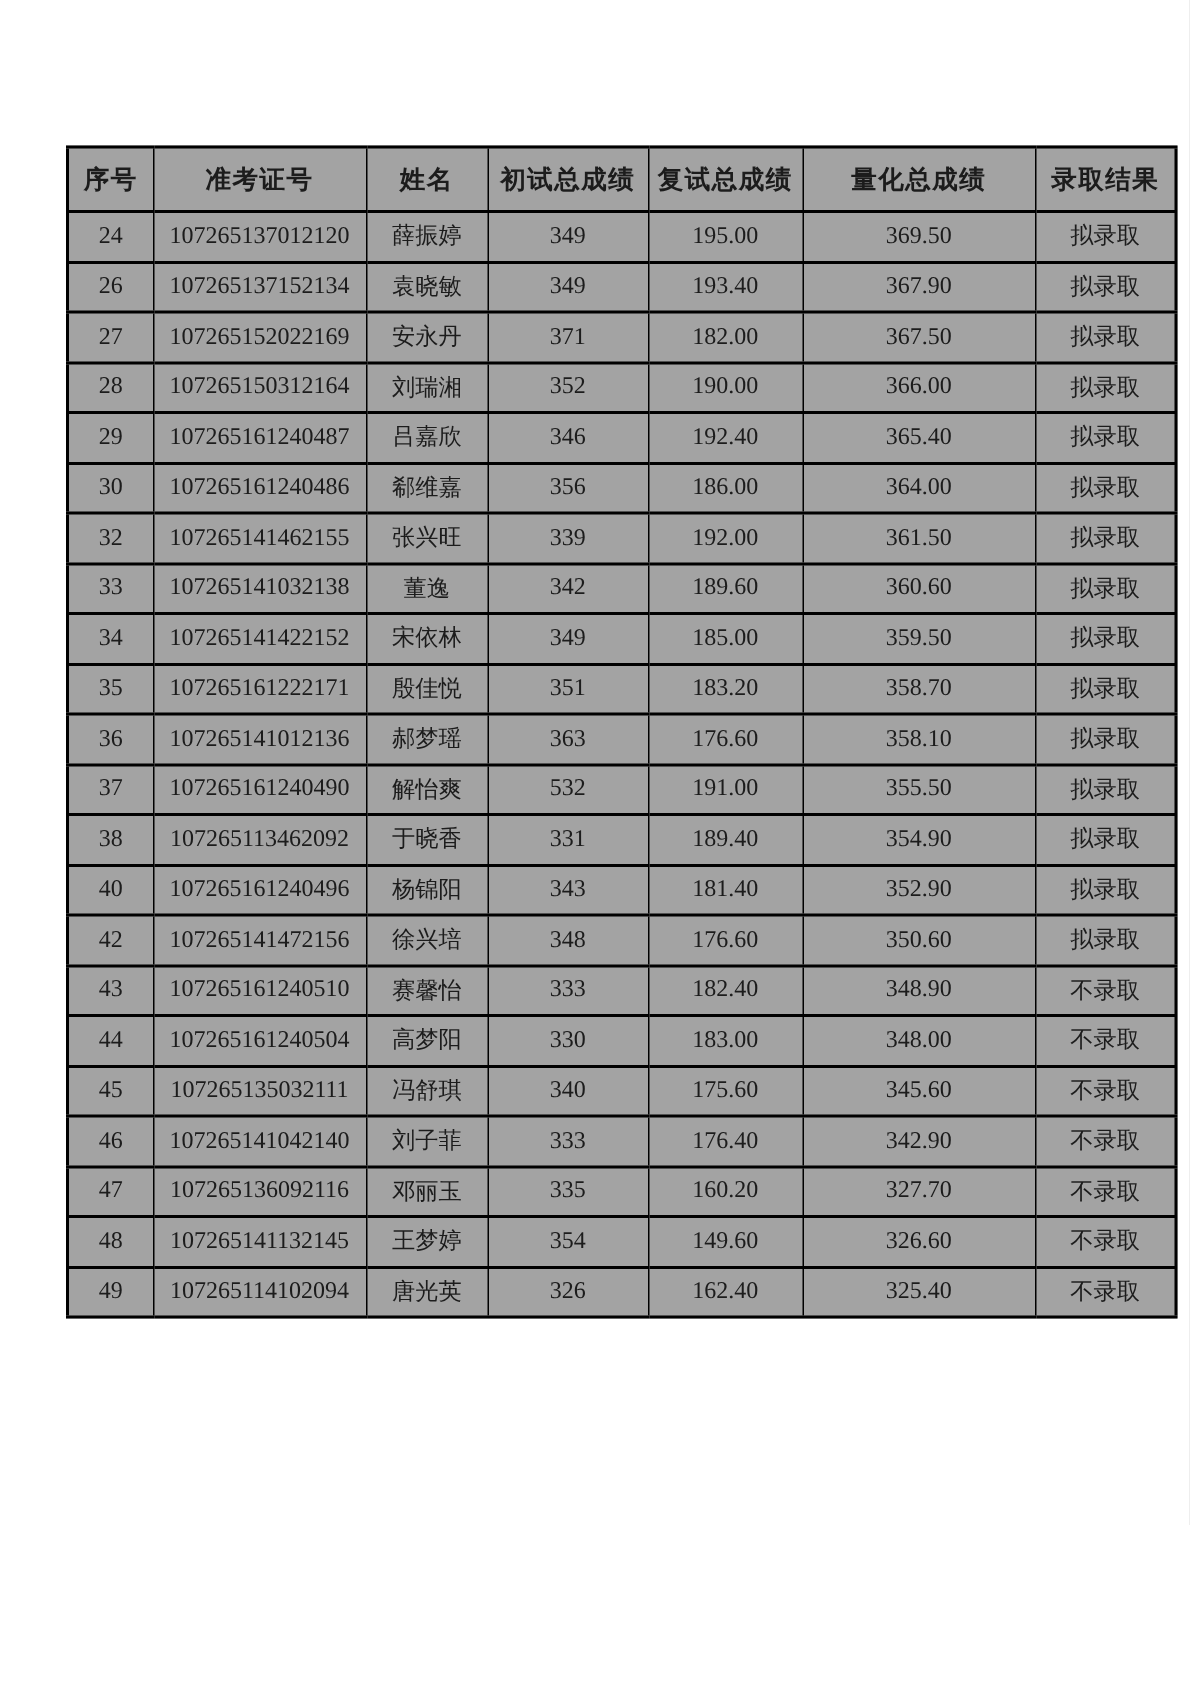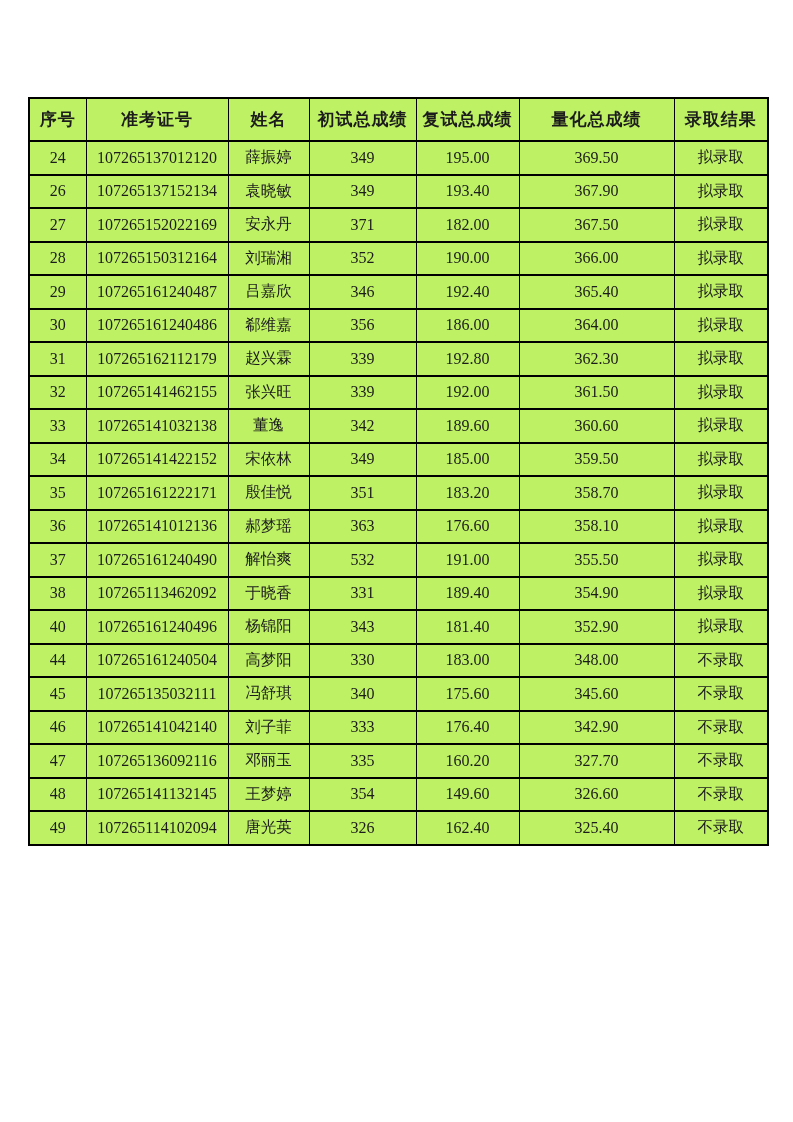--- a/index.html
+++ b/index.html
@@ -9,26 +9,26 @@
   }
   .page {
     position: relative;
     width: 793px;
     height: 1122px;
     background: #ffffff;
     overflow: hidden;
   }
   table.results {
     position: absolute;
-    left: 28px;
+    left: 44px;
     top: 97px;
     width: 739px;
     border-collapse: collapse;
     table-layout: fixed;
-    background: #bef264;
+    background: #a3a3a3;
   }
   table.results col.c0 { width: 57px; }
   table.results col.c1 { width: 142px; }
   table.results col.c2 { width: 81px; }
   table.results col.c3 { width: 107px; }
   table.results col.c4 { width: 103px; }
   table.results col.c5 { width: 155px; }
   table.results col.c6 { width: 94px; }
 
   table.results th,
@@ -137,29 +137,20 @@
         <tr>
           <td class="num">30</td>
           <td class="num">107265161240486</td>
           <td>郗维嘉</td>
           <td class="num">356</td>
           <td class="num">186.00</td>
           <td class="num">364.00</td>
           <td>拟录取</td>
         </tr>
         <tr>
-          <td class="num">31</td>
-          <td class="num">107265162112179</td>
-          <td>赵兴霖</td>
-          <td class="num">339</td>
-          <td class="num">192.80</td>
-          <td class="num">362.30</td>
-          <td>拟录取</td>
-        </tr>
-        <tr>
           <td class="num">32</td>
           <td class="num">107265141462155</td>
           <td>张兴旺</td>
           <td class="num">339</td>
           <td class="num">192.00</td>
           <td class="num">361.50</td>
           <td>拟录取</td>
         </tr>
         <tr>
           <td class="num">33</td>
@@ -218,20 +209,38 @@
         <tr>
           <td class="num">40</td>
           <td class="num">107265161240496</td>
           <td>杨锦阳</td>
           <td class="num">343</td>
           <td class="num">181.40</td>
           <td class="num">352.90</td>
           <td>拟录取</td>
         </tr>
         <tr>
+          <td class="num">42</td>
+          <td class="num">107265141472156</td>
+          <td>徐兴培</td>
+          <td class="num">348</td>
+          <td class="num">176.60</td>
+          <td class="num">350.60</td>
+          <td>拟录取</td>
+        </tr>
+        <tr>
+          <td class="num">43</td>
+          <td class="num">107265161240510</td>
+          <td>赛馨怡</td>
+          <td class="num">333</td>
+          <td class="num">182.40</td>
+          <td class="num">348.90</td>
+          <td>不录取</td>
+        </tr>
+        <tr>
           <td class="num">44</td>
           <td class="num">107265161240504</td>
           <td>高梦阳</td>
           <td class="num">330</td>
           <td class="num">183.00</td>
           <td class="num">348.00</td>
           <td>不录取</td>
         </tr>
         <tr>
           <td class="num">45</td>

